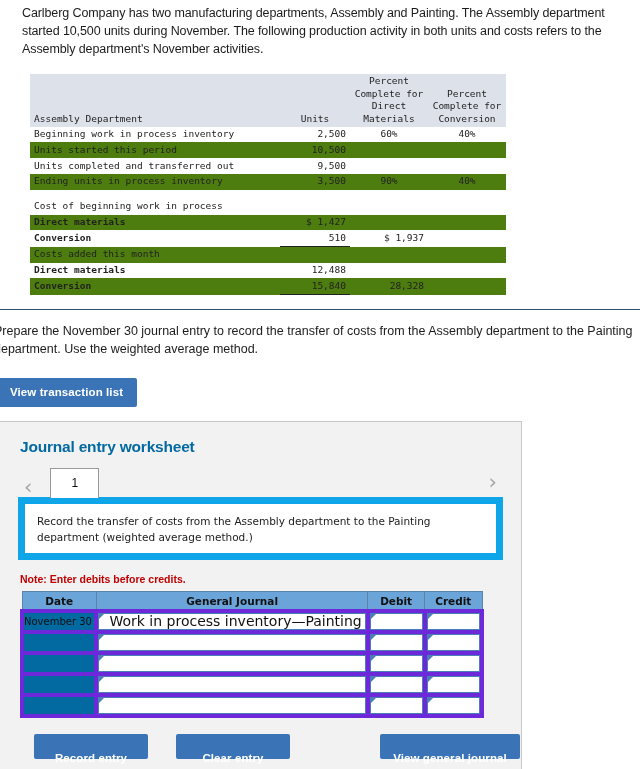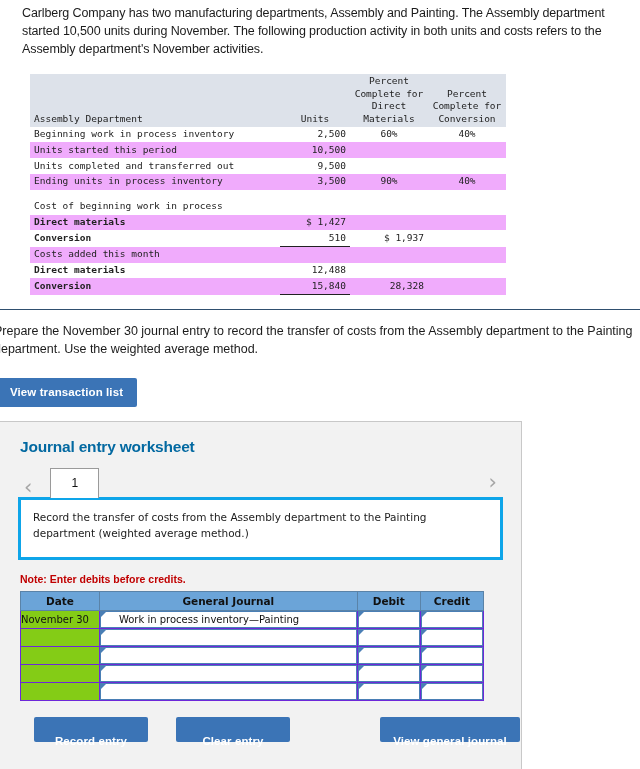--- a/index.html
+++ b/index.html
@@ -39,21 +39,21 @@
     vertical-align: bottom;
     text-align: center;
     line-height: 1.32;
     white-space: pre-line;
   }
   table.data-table th.lbl { text-align: left; }
   table.data-table td {
     padding: 1.5px 4px;
     line-height: 1.35;
   }
-  tr.shade td { background: #f0abfc; }
+  tr.shade td { background: #4d7c0f; }
   tr.plain td { background: #ffffff; }
   td.num { text-align: right; }
   td.pct { text-align: center; }
   td.indent1 { padding-left: 18px; font-weight: bold; }
   td.ul-val {
     text-align: right;
     border-bottom: 1.2px solid #222;
   }
   .spacer-row td { height: 9px; background: #ffffff; padding: 0; }
 
@@ -140,21 +140,21 @@
     height: 30px;
     line-height: 29px;
     text-align: center;
     font-size: 12px;
     color: #111;
     margin-left: 12px;
     cursor: pointer;
   }
   .tab-body {
     background: #ffffff;
-    border: 3px solid #0ea5e9;
+    border: 7px solid #0ea5e9;
     margin-top: -1px;
     padding: 10px 12px;
     height: 63px;
     font-family: "DejaVu Sans", sans-serif;
     font-size: 10.5px;
     line-height: 1.5;
     color: #1b1b1b;
   }
 
   .note {
@@ -176,40 +176,40 @@
     background: #6ba4d8;
     border: 1px solid #5a83a8;
     color: #111;
     font-size: 10.5px;
     font-weight: bold;
     height: 19px;
     padding: 0 4px;
     text-align: center;
   }
   table.journal td {
-    border: 1px solid #6d28d9;
+    border: 4px solid #6d28d9;
     height: 17px;
     padding: 0;
-    background: #84cc16;
+    background: #0369a1;
     vertical-align: middle;
   }
   td.date-cell {
     padding: 0 3px;
     font-size: 10px;
     color: #111;
     white-space: nowrap;
     text-align: left;
   }
   .cell-input {
     position: relative;
     border: 1.5px solid #4a7fb5;
     height: 17px;
     background: #ffffff;
-    padding: 0 3px 0 18px;
-    font-size: 10px;
+    padding: 0 3px 0 10px;
+    font-size: 14px;
     line-height: 15px;
     color: #111;
     white-space: nowrap;
     overflow: hidden;
     cursor: text;
   }
   .cell-input.selected { border: 1.5px dotted #4a7fb5; }
   .cell-input::before {
     content: "";
     position: absolute;

